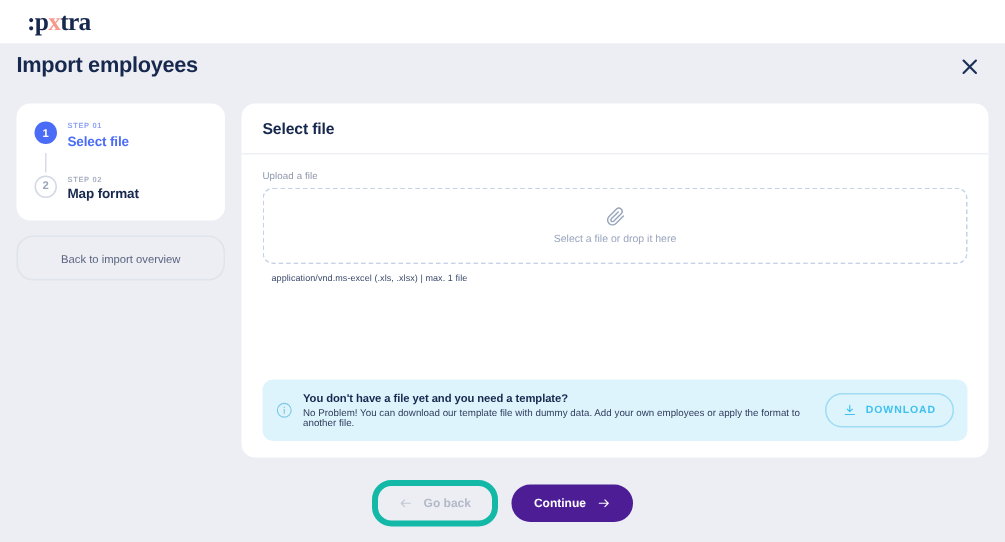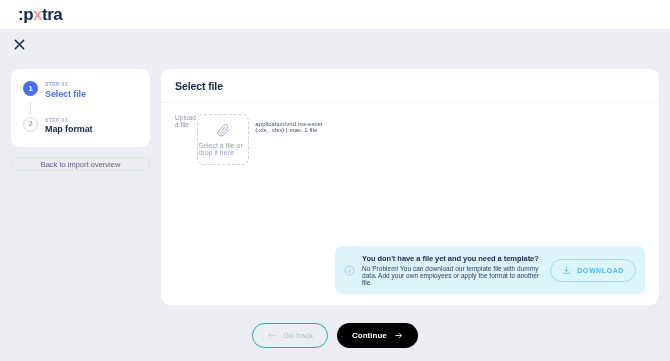--- a/index.html
+++ b/index.html
@@ -18,20 +18,21 @@
   }
 
   
   .topbar {
     height: 29px;
     background: #ffffff;
     display: flex;
     align-items: center;
     justify-content: space-between;
     padding: 0 14px 0 18px;
+    font-family: Liberation Serif, serif;
   }
 
   .logo {
     font-size: 17px;
     font-weight: 700;
     letter-spacing: -0.5px;
     line-height: 1;
     color: #16284d;
     white-space: nowrap;
   }
@@ -137,21 +138,21 @@
   .step-connector {
     width: 1px;
     height: 13px;
     background: #d8dce7;
     margin: 2px 0 2px 7px;
   }
 
   .back-btn {
     margin-top: 10px;
     width: 100%;
-    height: 14px;
+    height: 30px;
     border: 1px solid #dfe3ec;
     border-radius: 11px;
     background: transparent;
     color: #5a6480;
     font-size: 7.5px;
     font-family: inherit;
     font-weight: 400;
     cursor: pointer;
     display: flex;
     align-items: center;
@@ -176,21 +177,21 @@
     font-size: 10.5px;
     font-weight: 700;
     color: #16284d;
     letter-spacing: -0.1px;
   }
 
   .card-body {
     flex: 1;
     padding: 11px 14px 0 14px;
     display: flex;
-    flex-direction: row;
+    flex-direction: column;
   }
 
   .field-label {
     font-size: 6.5px;
     color: #8e97ab;
     margin-bottom: 4px;
     letter-spacing: 0.05px;
   }
 
   .dropzone {
@@ -265,38 +266,38 @@
   
   .footer {
     height: 60px;
     display: flex;
     align-items: center;
     justify-content: center;
     gap: 9px;
   }
 
   .goback-btn {
-    border: 1px solid #14b8a6;
+    border: 4px solid #14b8a6;
     border-radius: 13px;
     background: transparent;
     color: #b3b9c8;
     font-family: inherit;
     font-size: 8px;
-    font-weight: 400;
+    font-weight: 700;
     padding: 7px 14px;
     display: flex;
     align-items: center;
     gap: 7px;
     cursor: default;
   }
 
   .continue-btn {
     border: none;
     border-radius: 13px;
-    background: #000000;
+    background: #4c1d95;
     color: #ffffff;
     font-family: inherit;
     font-size: 8px;
     font-weight: 700;
     padding: 8px 15px;
     display: flex;
     align-items: center;
     gap: 7px;
     cursor: default;
   }
@@ -305,20 +306,21 @@
 </style>
 </head>
 <body>
 
 <div class="topbar">
   <div class="logo"><span>:p</span><span class="accent">x</span><span>tra</span></div>
 
 </div>
 
 <div class="page-header">
+  <div class="page-title">Import employees</div>
   <div class="close-btn">
     <svg class="ico" width="11" height="11" viewBox="0 0 12 12">
       <path d="M1.5 1.5 L10.5 10.5 M10.5 1.5 L1.5 10.5" stroke="#1b3157" stroke-width="1.6" stroke-linecap="round"></path>
     </svg>
   </div>
 </div>
 
 <div class="layout">
 
   <div class="sidebar">

